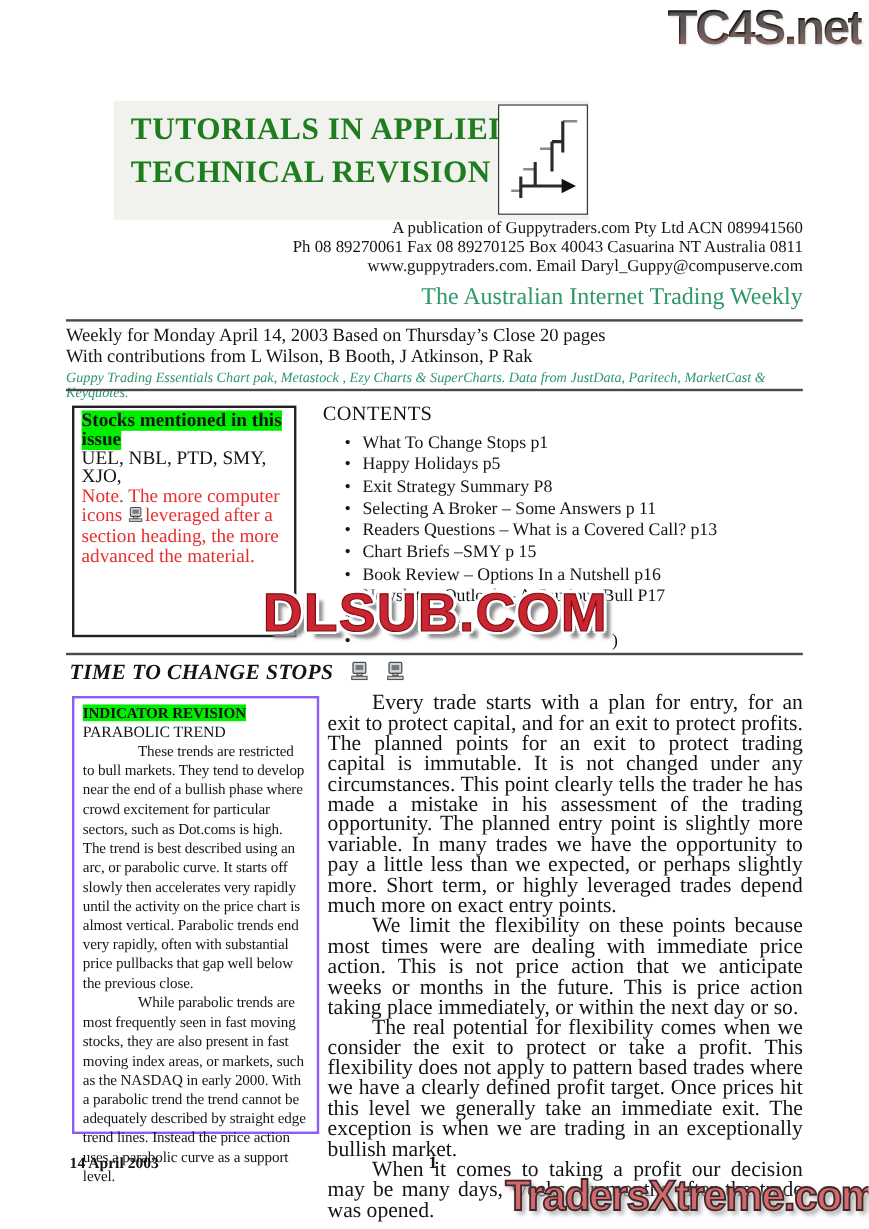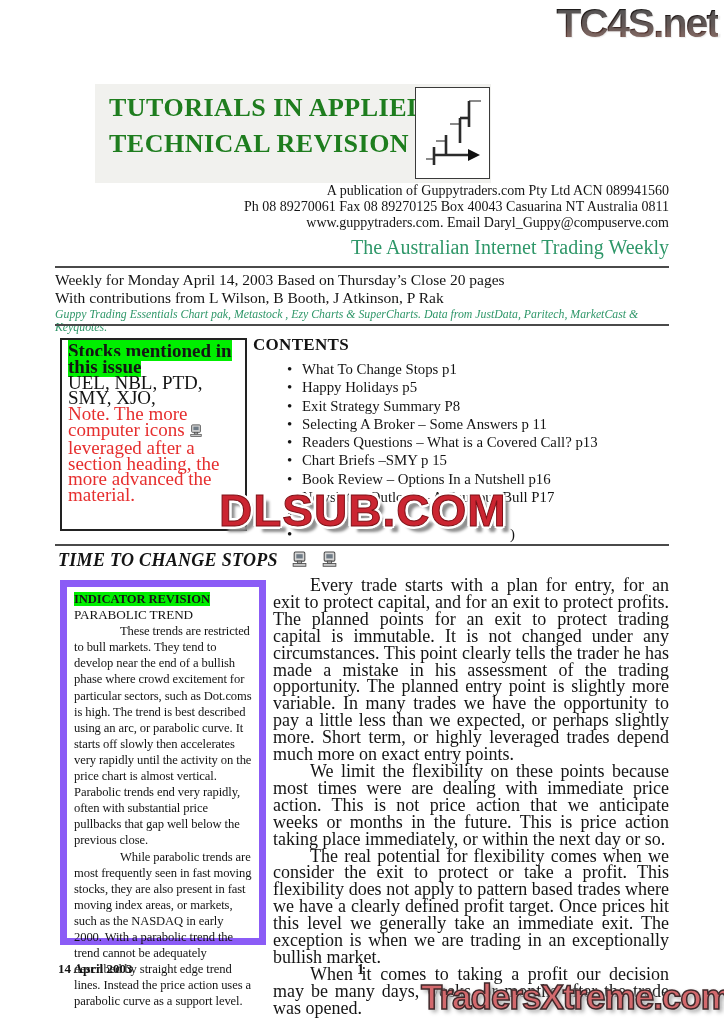--- a/index.html
+++ b/index.html
@@ -40,29 +40,29 @@
   .rule-3 { top:544px; }
 
   .weekly-block { position:absolute; left:55px; top:271px; width:614px; }
   .weekly-line { font-size:15.5px; line-height:17.5px; }
   .credits { color:#2f9769; font-style:italic; font-size:11.8px; line-height:13px; margin-top:2px; }
 
   
   .stocks-box {
     position:absolute; left:60px; top:338px; width:187px; height:193px;
     border:2px solid #222; box-sizing:border-box; padding:3px 6px 0 6px;
-    font-size:19px; line-height:15.8px;
+    font-size:16px; line-height:15.8px;
   }
   .hl { background:#00ef00; font-weight:bold; }
   .note { color:#e62e2e; }
   .pc-icon-inline { display:inline-block; vertical-align:-2px; margin-right:1px; }
 
   
   .contents-block { position:absolute; left:253px; top:335px; width:416px; }
-  .contents-heading { font-weight:bold; font-size:17px; letter-spacing:0.3px; }
+  .contents-heading { font-weight:normal; font-size:17px; letter-spacing:0.3px;margin-left:16px; }
   .contents-list { margin:5px 0 0 0; padding:0 0 0 49px; list-style:none; font-size:14.8px; line-height:18.3px; }
   .contents-list li { position:relative; }
   .contents-list li::before { content:"\2022"; position:absolute; left:-15px; font-size:15px; }
   .obscured-a { padding-left:42px; }
   .obscured-b { padding-left:208px; }
 
   
   .dlsub {
     position:absolute; left:219px; top:483px;
     font-family:"Liberation Sans", sans-serif; font-weight:bold;
@@ -76,21 +76,21 @@
 
   
   .article-heading {
     position:absolute; left:58px; top:550px; font-size:18px; font-weight:bold;
     letter-spacing:0.3px; white-space:nowrap;font-style:italic;
   }
   .heading-icons { display:inline-block; margin-left:8px; vertical-align:-2px; }
 
   .indicator-box {
     position:absolute; left:60px; top:580px; width:206px; height:365px;
-    border:7px solid #8b5cf6; box-sizing:border-box; padding:4px 7px 0 7px;
+    border:2px solid #8b5cf6; box-sizing:border-box; padding:4px 7px 0 7px;
     font-size:12.6px; line-height:16.1px; letter-spacing:-0.1px;
   }
   .indicator-box p { margin:0; text-indent:46px; }
   .ind-sub { font-size:13.2px; }
 
   .body-col {
     position:absolute; left:273px; top:577px; width:396px;
     font-size:18px; line-height:16.9px; text-align:justify;
   }
   .body-col p { margin:0; text-indent:37px; }

